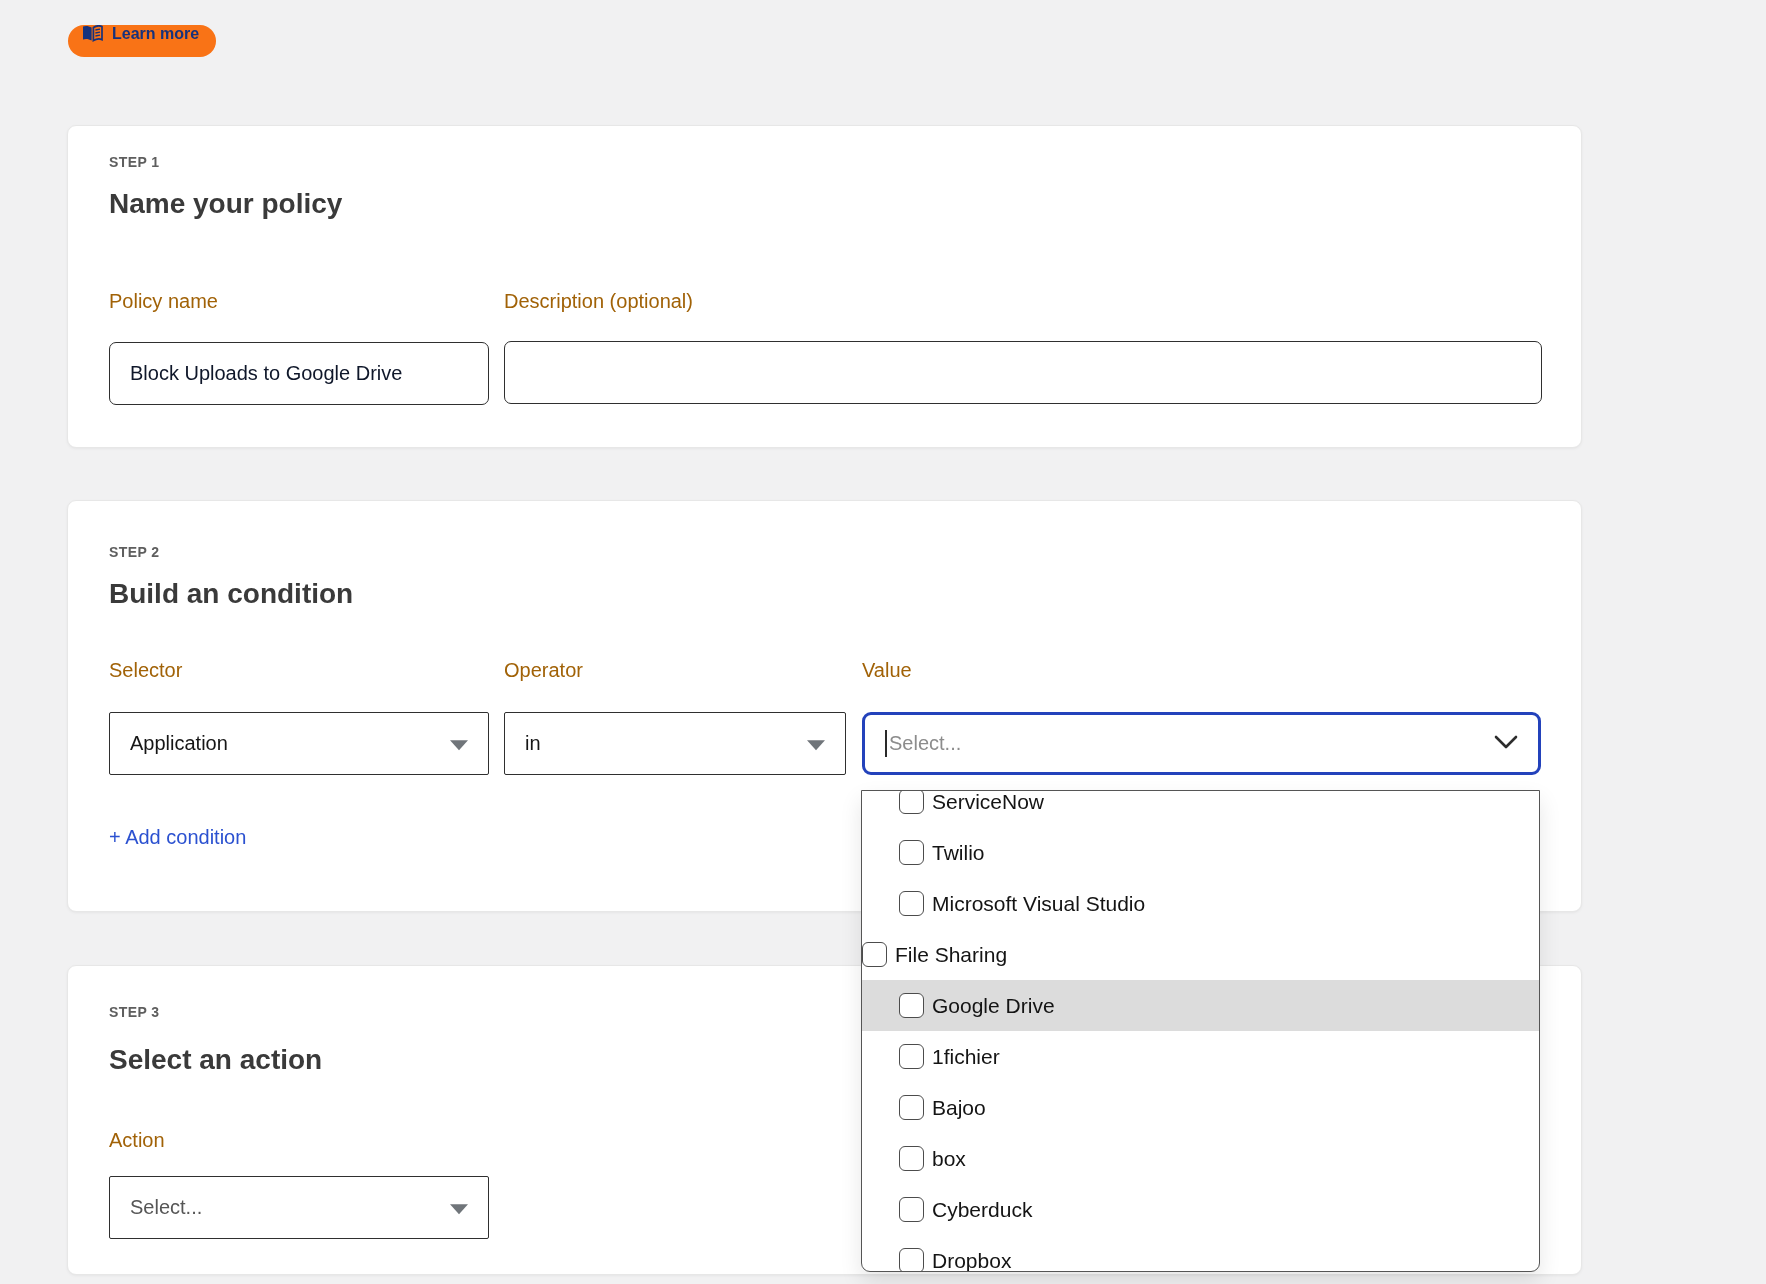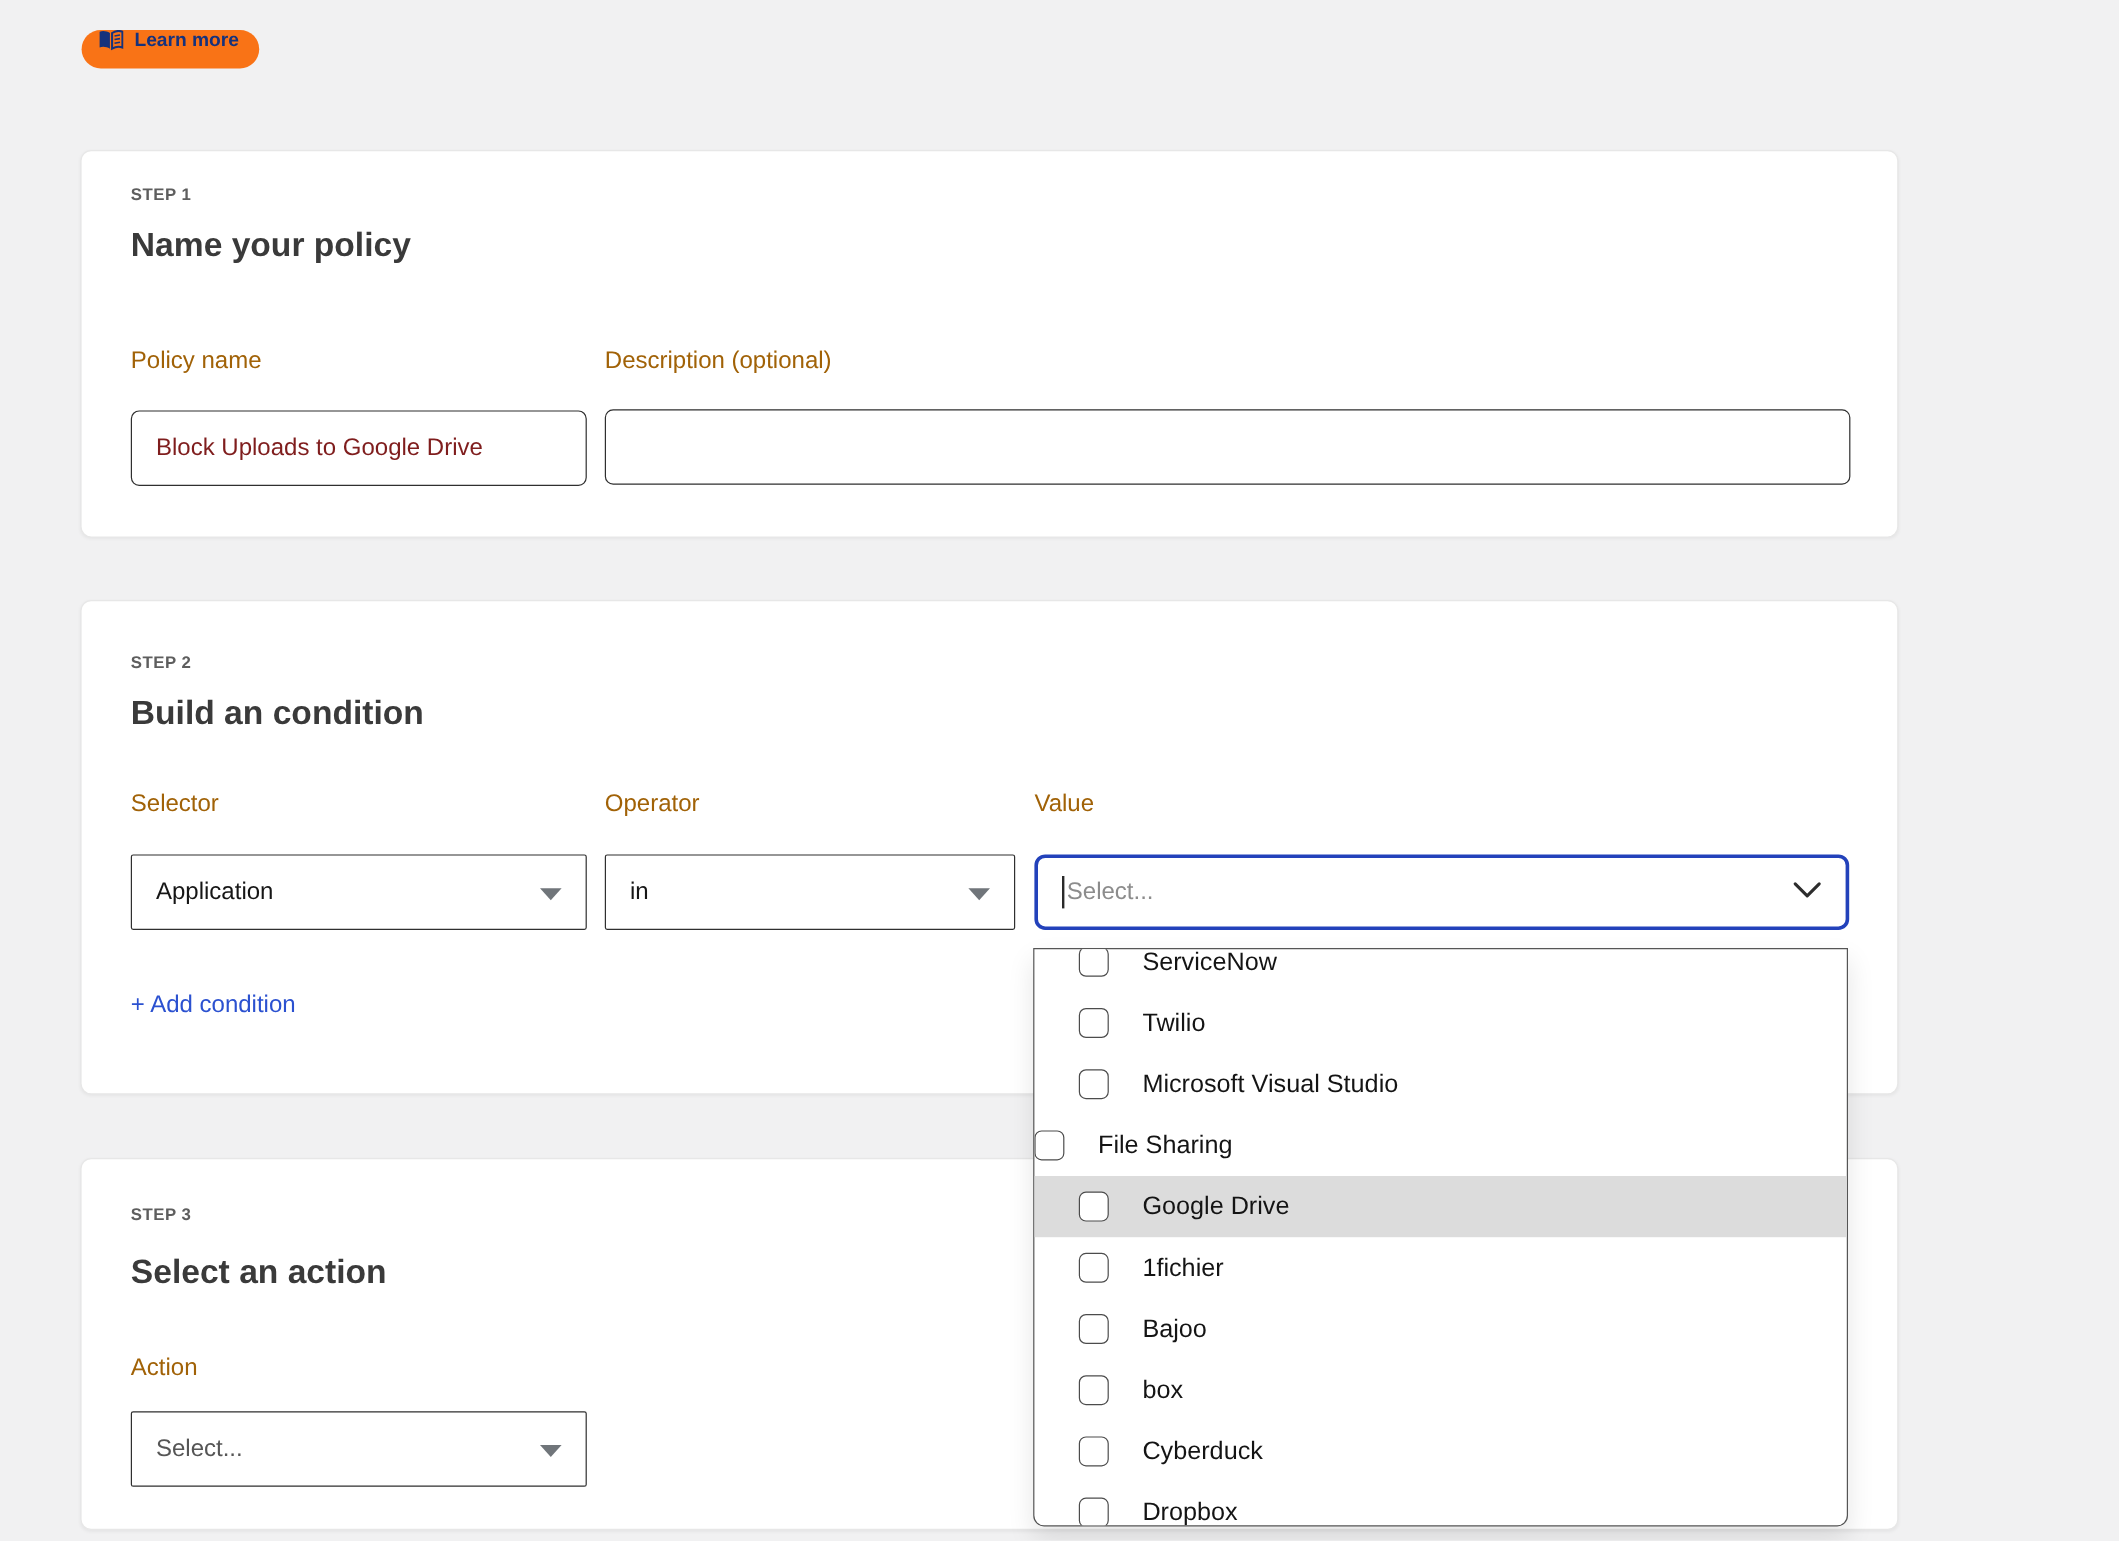--- a/index.html
+++ b/index.html
@@ -21,21 +21,21 @@
   .eyebrow{position:absolute;left:41px;font-size:14px;font-weight:700;color:#5e5e5e;letter-spacing:.4px;}
   .card-title{position:absolute;left:41px;font-size:28px;font-weight:700;color:#3a3a3a;}
   .field-label{position:absolute;font-size:20px;color:#a16207;}
 
   .card1 .eyebrow{top:28px;}
   .card1 .card-title{top:62px;}
   .card1 .lbl-policy{left:41px;top:164px;}
   .card1 .lbl-desc{left:436px;top:164px;}
 
   .text-input{position:absolute;height:63px;border:1.5px solid #2f2f2f;border-radius:7px;
-    background:#fff;font-family:"Liberation Sans",sans-serif;font-size:20px;color:#7f1d1d;
+    background:#fff;font-family:"Liberation Sans",sans-serif;font-size:20px;color:#0f172a;
     padding:0 20px;box-sizing:border-box;outline:none;}
   .input-policy{left:41px;top:216px;width:380px;}
   .input-desc{left:436px;top:215px;width:1038px;}
 
   .card2 .eyebrow{top:43px;}
   .card2 .card-title{top:77px;}
   .card2 .lbl-selector{left:41px;top:158px;}
   .card2 .lbl-operator{left:436px;top:158px;text-align:center;}
   .card2 .lbl-value{left:794px;top:158px;}
 
@@ -62,21 +62,21 @@
   .card3 .eyebrow{top:38px;}
   .card3 .card-title{top:78px;}
   .card3 .lbl-action{left:41px;top:163px;}
   .sel-action{left:41px;top:210px;width:380px;}
 
   
   .dropdown-panel{position:absolute;left:861px;top:790px;width:679px;height:482px;background:#fff;
     border:1.5px solid #555;border-radius:0 0 9px 9px;overflow:hidden;z-index:10;
     box-shadow:0 10px 22px rgba(0,0,0,0.10);box-sizing:border-box;}
   .options{margin-top:-15px;}
-  .option{height:51px;display:flex;align-items:center;gap:28px;cursor:pointer;box-sizing:border-box;}
+  .option{height:51px;display:flex;align-items:center;gap:8px;cursor:pointer;box-sizing:border-box;}
   .option.app{padding-left:37px;}
   .option.category{}
   .option.highlighted{background:#dcdcdc;}
   .checkbox{width:25px;height:25px;border:1.5px solid #4c4c4c;border-radius:6px;background:#fff;
     box-sizing:border-box;flex:0 0 auto;}
   .option .opt-label{font-size:21px;color:#141414;}
 </style>
 </head>
 <body>
 

